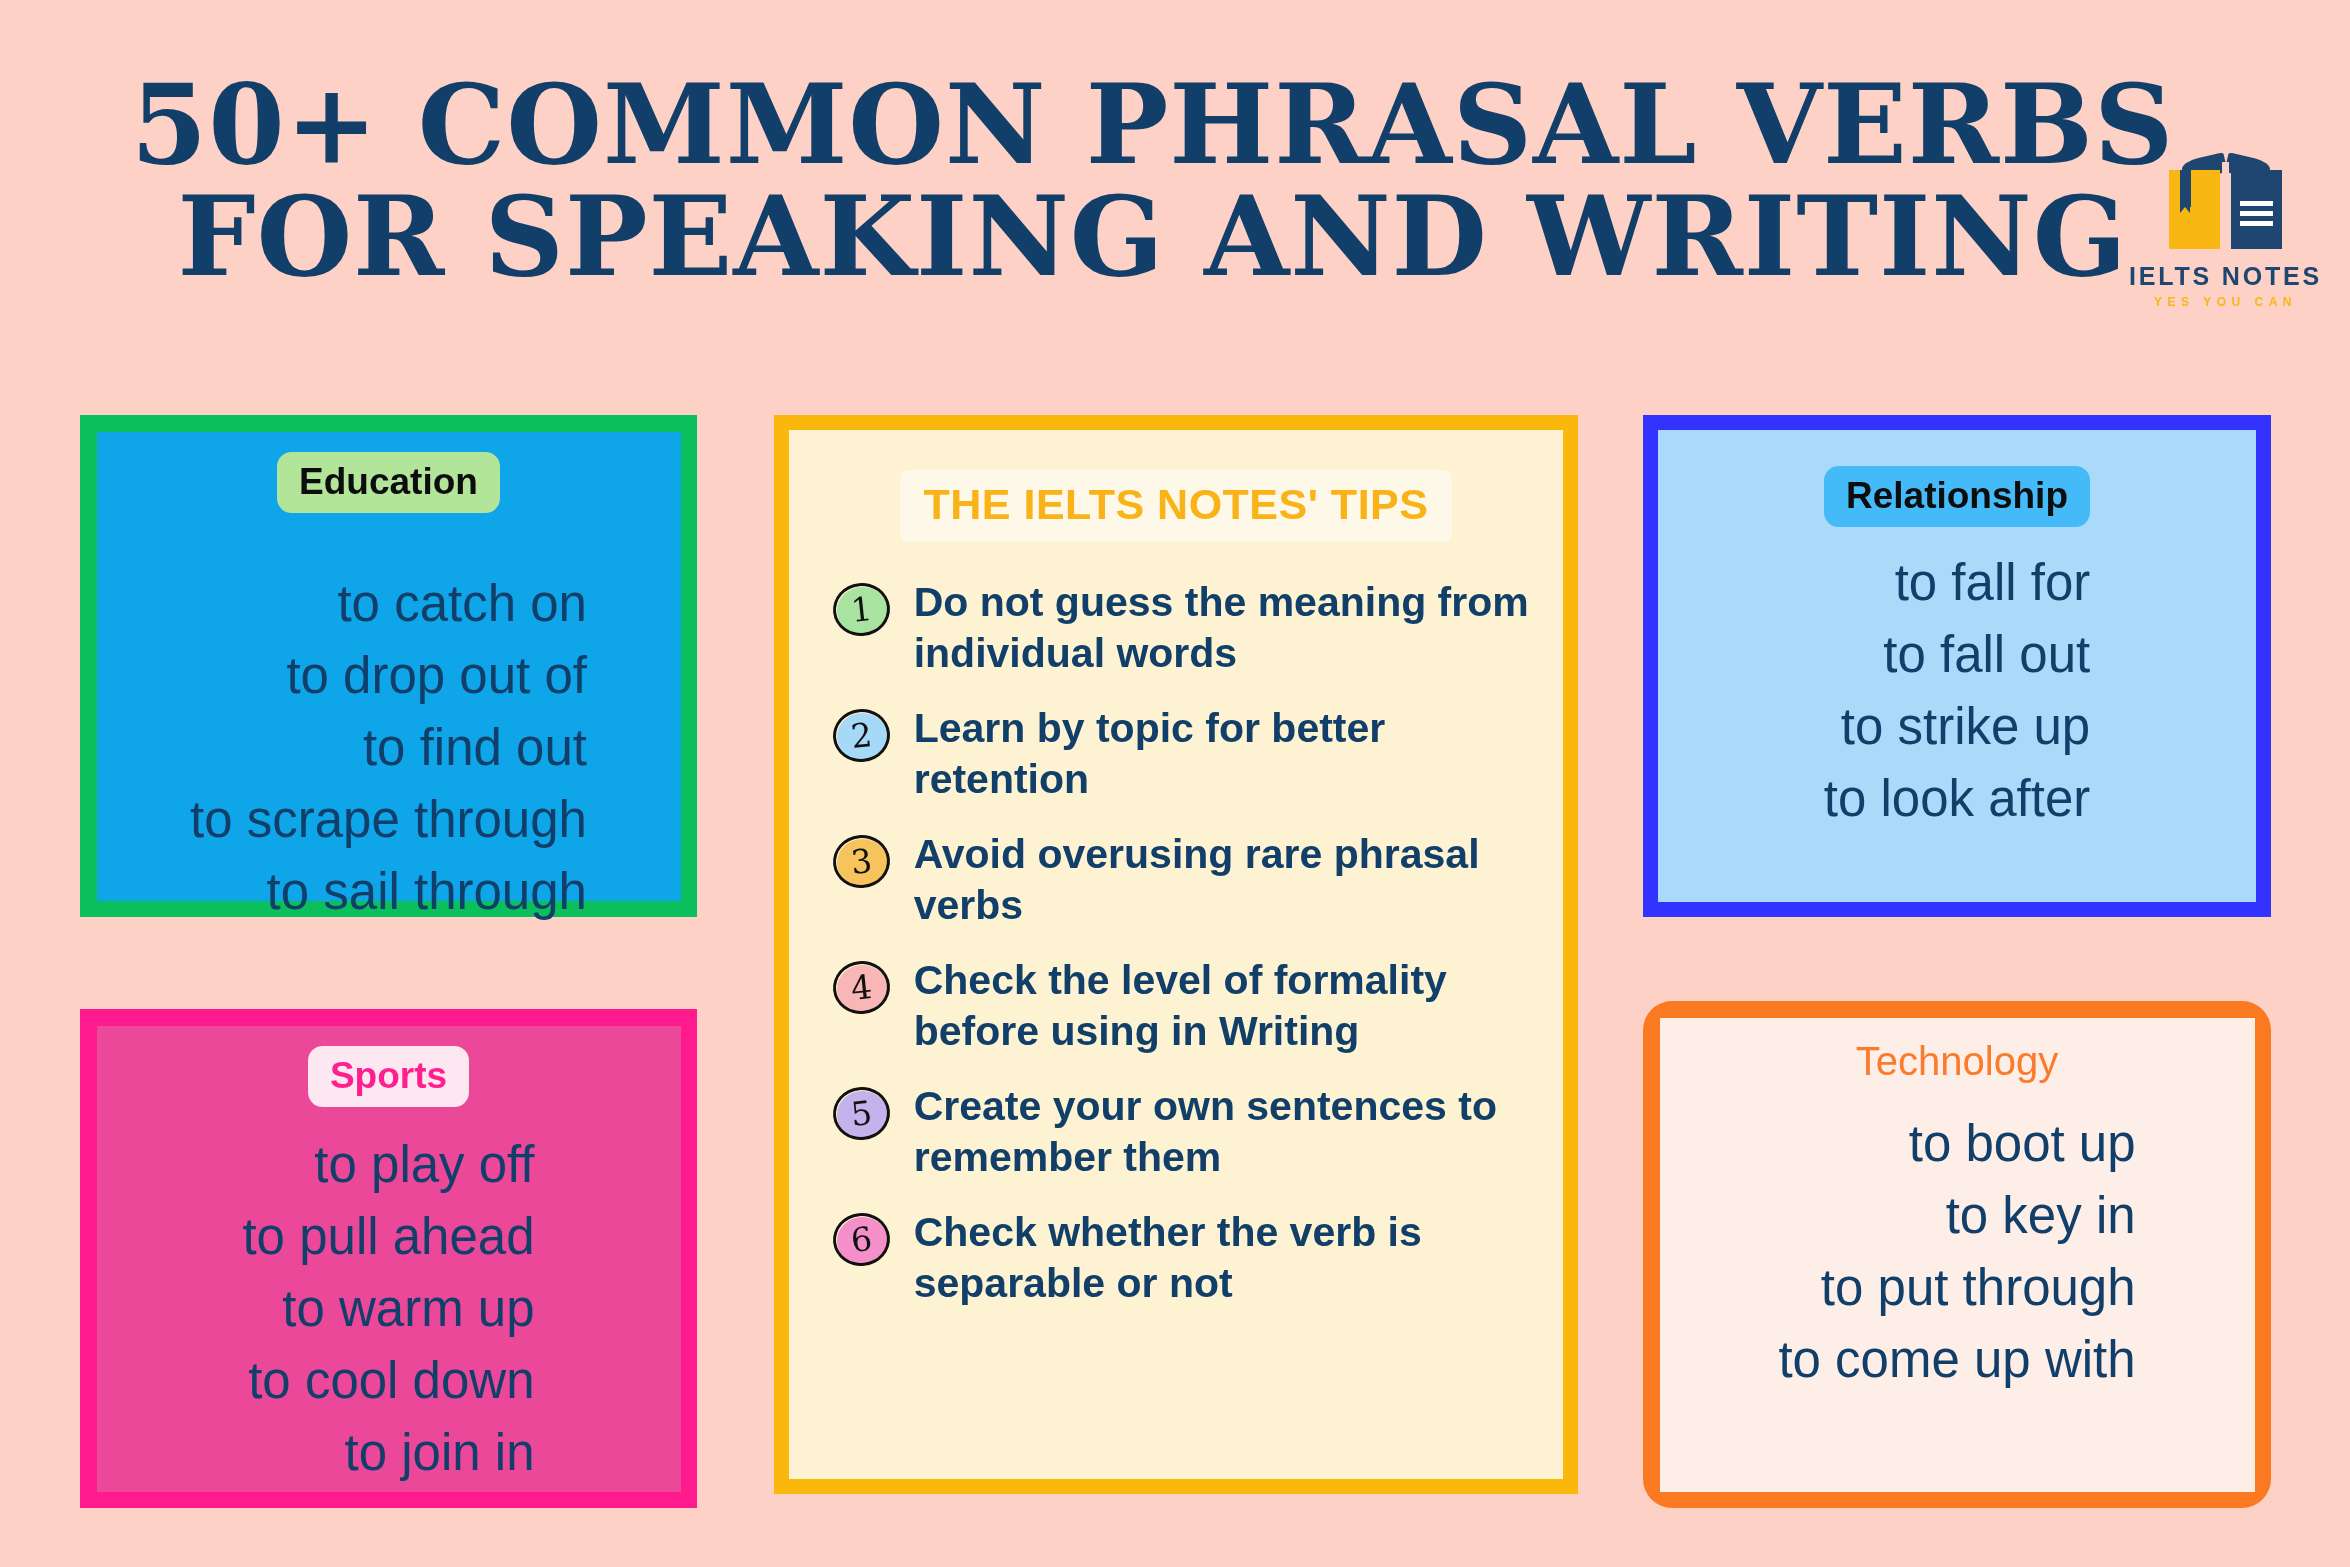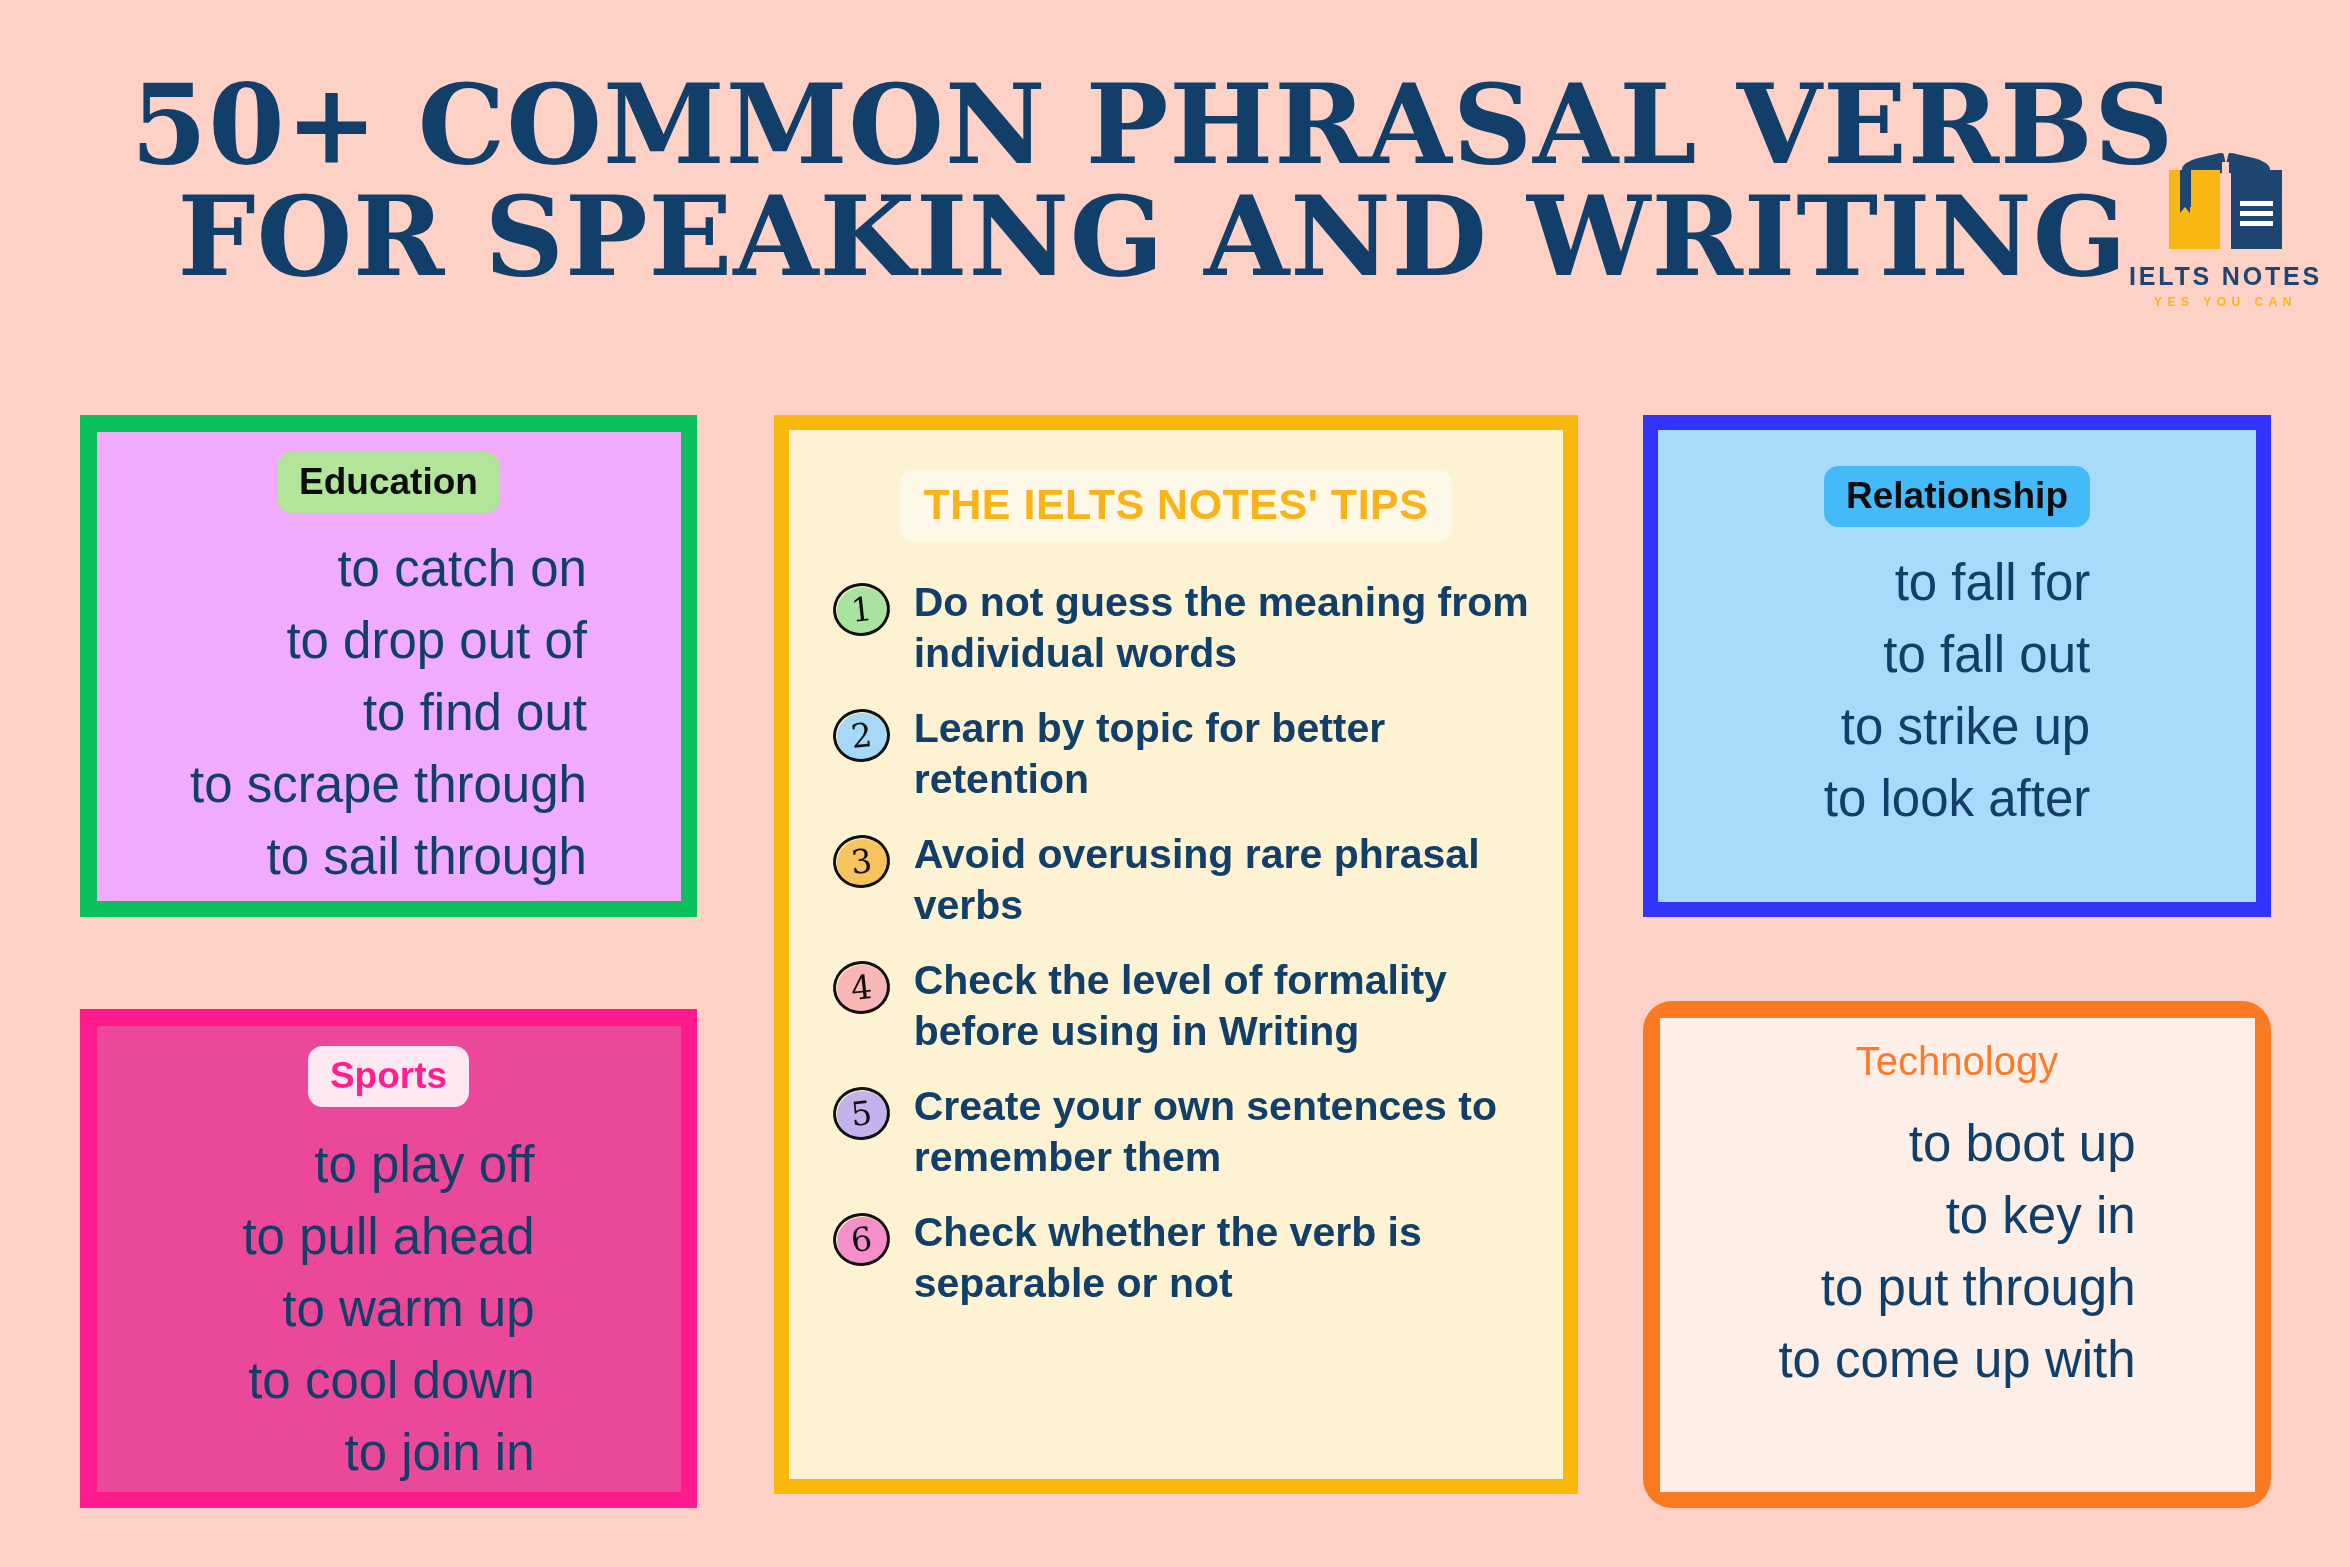--- a/index.html
+++ b/index.html
@@ -178,21 +178,21 @@
     line-height: 72px;
   }
 
   
   #card-education {
     left: 80px; top: 415px;
     width: 617px; height: 502px;
     background: #0BC05C;
     padding: 16.5px;
   }
-  #card-education .card-inner { background: #f0abfc; padding-top: 20px; }
+  #card-education .card-inner { background: #0ea5e9; padding-top: 20px; gap: 35px; }
   #card-education .badge { background: #B2E59A; color: #0D0D0D; }
   #card-education .verb-list { margin-top: 20px; }
 
   
   #card-sports {
     left: 80px; top: 1009px;
     width: 617px; height: 499px;
     background: #FF1B8D;
     padding: 16.5px;
   }
@@ -242,21 +242,21 @@
   #tips-heading {
     display: inline-block;
     background: #FDF8E8;
     color: #F9B318;
     font-family: "Liberation Sans", sans-serif;
     font-weight: bold;
     font-size: 43px;
     letter-spacing: 0.5px;
     line-height: 1.0;
     padding: 13px 24px 16.5px 24px;
-    border-radius: 13px;
+    border-radius: 8px;
     white-space: nowrap;
   }
 
   #tips-list {
     list-style: none;
     margin-top: 35px;
     width: 100%;
     padding-left: 13px;
   }
   .tip-item {

